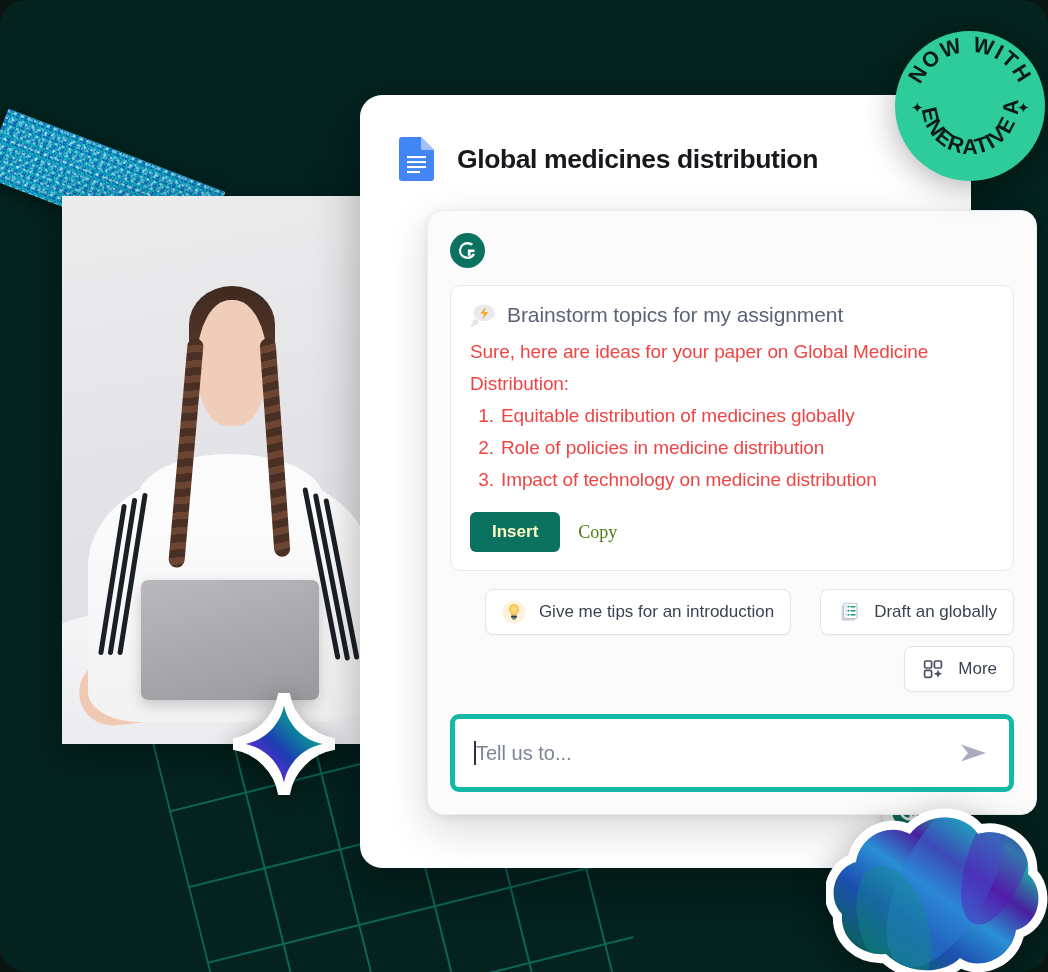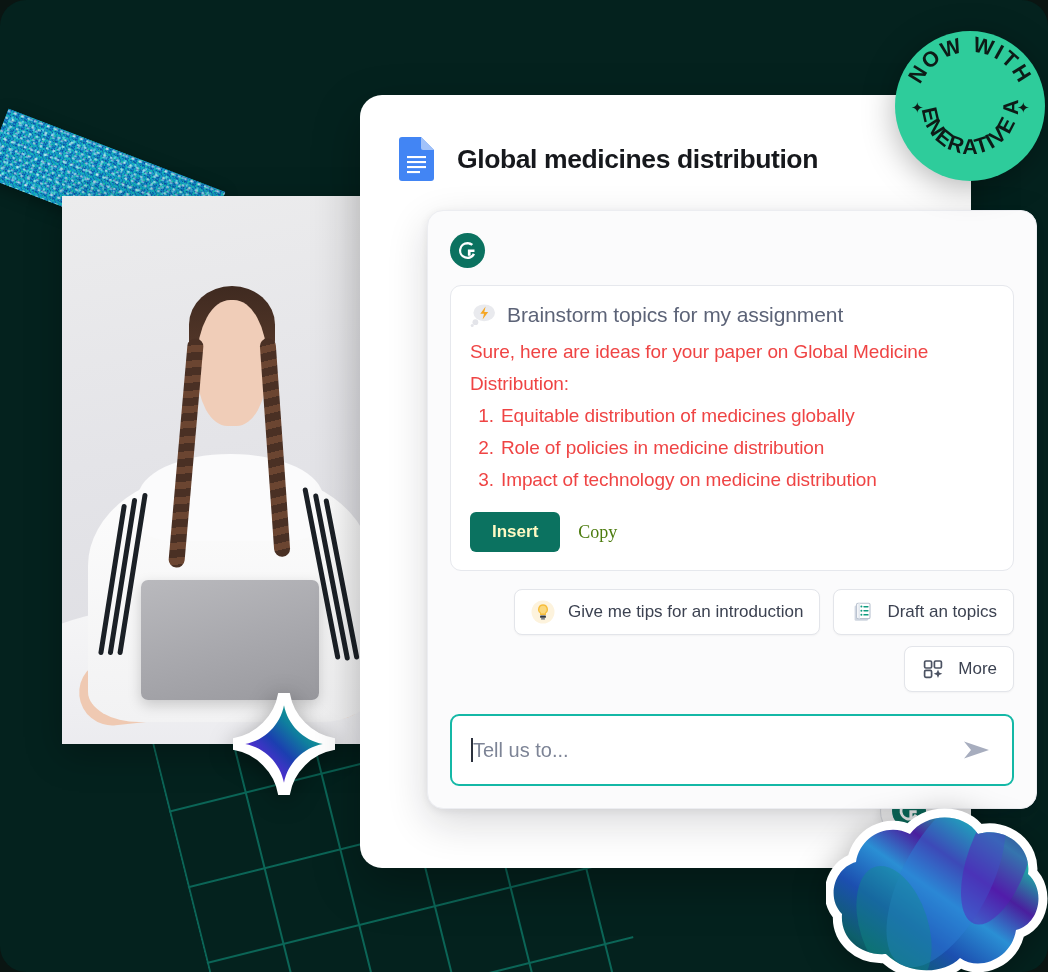--- a/index.html
+++ b/index.html
@@ -253,21 +253,21 @@
   }
 
   
   .chips {
     margin: 18px 22px 0 22px;
     display: flex;
     flex-direction: column;
     align-items: flex-end;
     gap: 11px;
   }
-  .chip-row { display: flex; gap: 13px; justify-content: flex-end; }
+  .chip-row { display: flex; gap: 29px; justify-content: flex-end; }
   .chip {
     display: inline-flex;
     align-items: center;
     gap: 13px;
     background: #ffffff;
     border: 1px solid #e3e5ea;
     border-radius: 8px;
     padding: 10px 16px;
     font-size: 17px;
     color: #3c4251;
@@ -275,21 +275,21 @@
     white-space: nowrap;
     box-shadow: 0 1px 2px rgba(20,22,30,.04);
     font-family: "Liberation Sans", sans-serif;
   }
 
   
   .composer {
     margin: 22px 22px 0 22px;
     height: 68px;
     background: #ffffff;
-    border: 2px solid #14b8a6;
+    border: 5px solid #14b8a6;
     border-radius: 9px;
     display: flex;
     align-items: center;
     padding: 0 20px 0 19px;
   }
   .composer-input {
     flex: 1;
     border: none;
     outline: none;
     font-size: 20px;
@@ -441,21 +441,21 @@
             <rect x="4.6" y="5.4" width="13.4" height="15.4" rx="1.4" fill="#cfd6e0"></rect>
             <rect x="6.6" y="3.2" width="13.4" height="15.4" rx="1.4" fill="#ffffff" stroke="#b9c2cf" stroke-width="1.1"></rect>
             <rect x="8.3" y="3.2" width="1.7" height="15.4" fill="#e3e8ef"></rect>
             <circle cx="11.4" cy="6.6" r="1" fill="#0f9b7f"></circle>
             <rect x="13.3" y="5.9" width="5.3" height="1.5" rx="0.7" fill="#0f9b7f"></rect>
             <circle cx="11.4" cy="10.7" r="1" fill="#0f9b7f"></circle>
             <rect x="13.3" y="10" width="5.3" height="1.5" rx="0.7" fill="#0f9b7f"></rect>
             <circle cx="11.4" cy="14.8" r="1" fill="#0f9b7f"></circle>
             <rect x="13.3" y="14.1" width="5.3" height="1.5" rx="0.7" fill="#0f9b7f"></rect>
           </svg>
-          <span>Draft an topics</span>
+          <span>Draft an globally</span>
         </div>
       </div>
       <div class="chip-row">
         <div class="chip">
           <svg width="24" height="24" viewBox="0 0 24 24">
             <rect x="3.6" y="4" width="7" height="7" rx="1.3" fill="none" stroke="#4b5262" stroke-width="1.7"></rect>
             <rect x="13.4" y="4" width="7" height="7" rx="1.3" fill="none" stroke="#4b5262" stroke-width="1.7"></rect>
             <rect x="3.6" y="13.4" width="7" height="7" rx="1.3" fill="none" stroke="#4b5262" stroke-width="1.7"></rect>
             <path d="M17 12.4l1.2 3.1 3.1 1.2-3.1 1.2L17 21l-1.2-3.1-3.1-1.2 3.1-1.2z" fill="#4b5262"></path>
           </svg>

